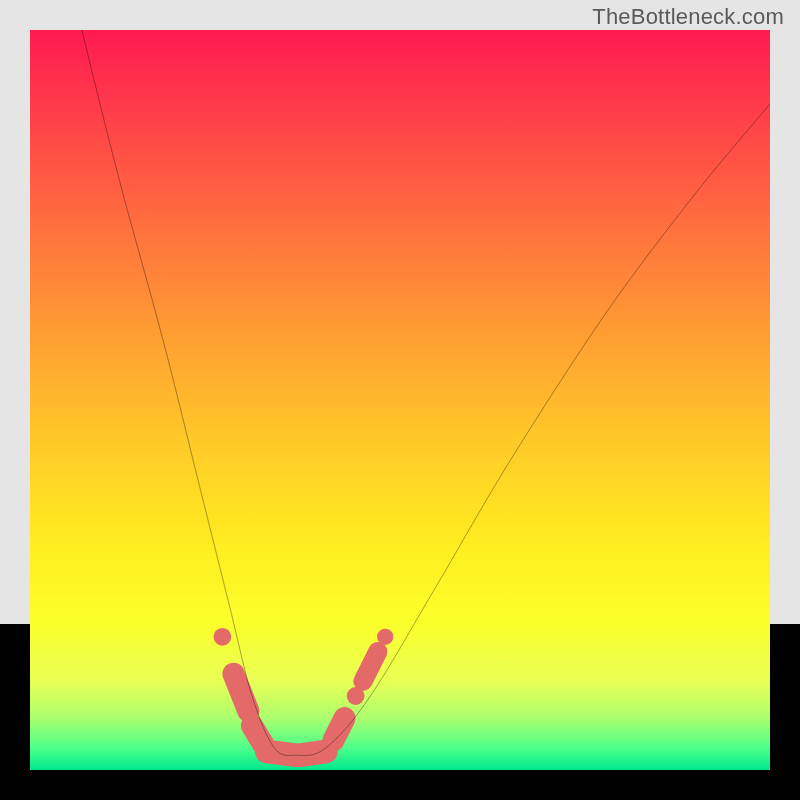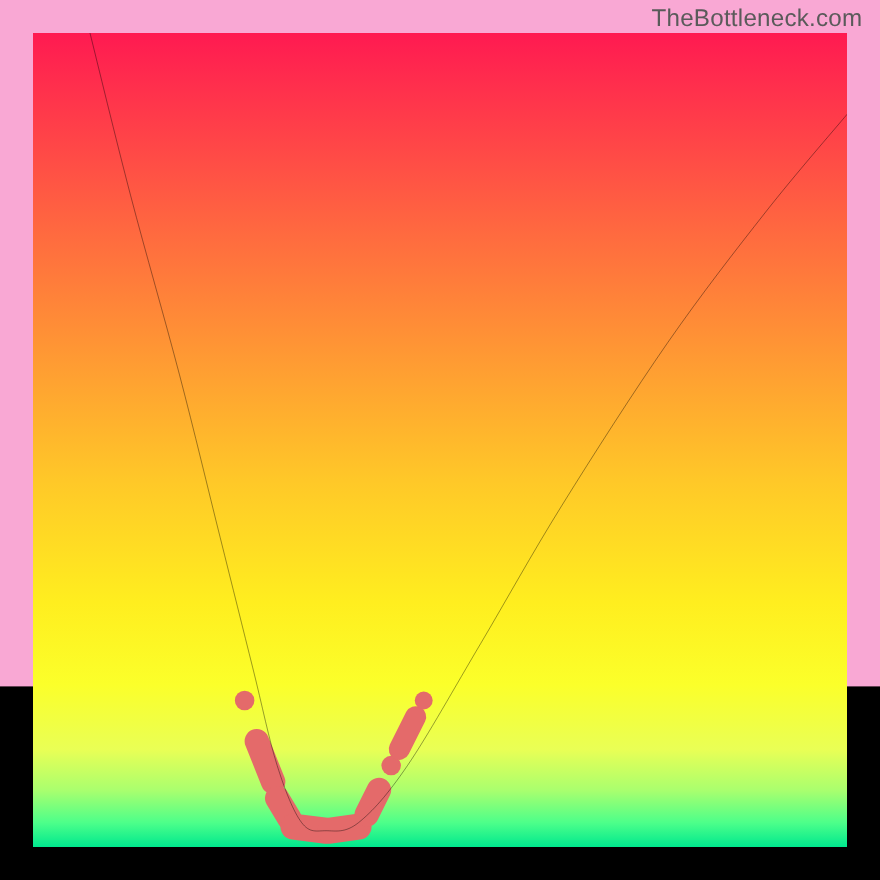--- a/index.html
+++ b/index.html
@@ -8,21 +8,21 @@
     width: 800px;
     height: 800px;
     background: #000;
     font-family: Arial, Helvetica, sans-serif;
     overflow: hidden;
   }
   .stage {
     position: relative;
     width: 800px;
     height: 624px;
-    background: #f9a8d4;
+    background: #e5e5e5;
   }
   .watermark {
     position: absolute;
     top: 4px;
     right: 16px;
     color: #5a5a5a;
     font-size: 22px;
     font-weight: 500;
     letter-spacing: 0.2px;
     z-index: 10;

